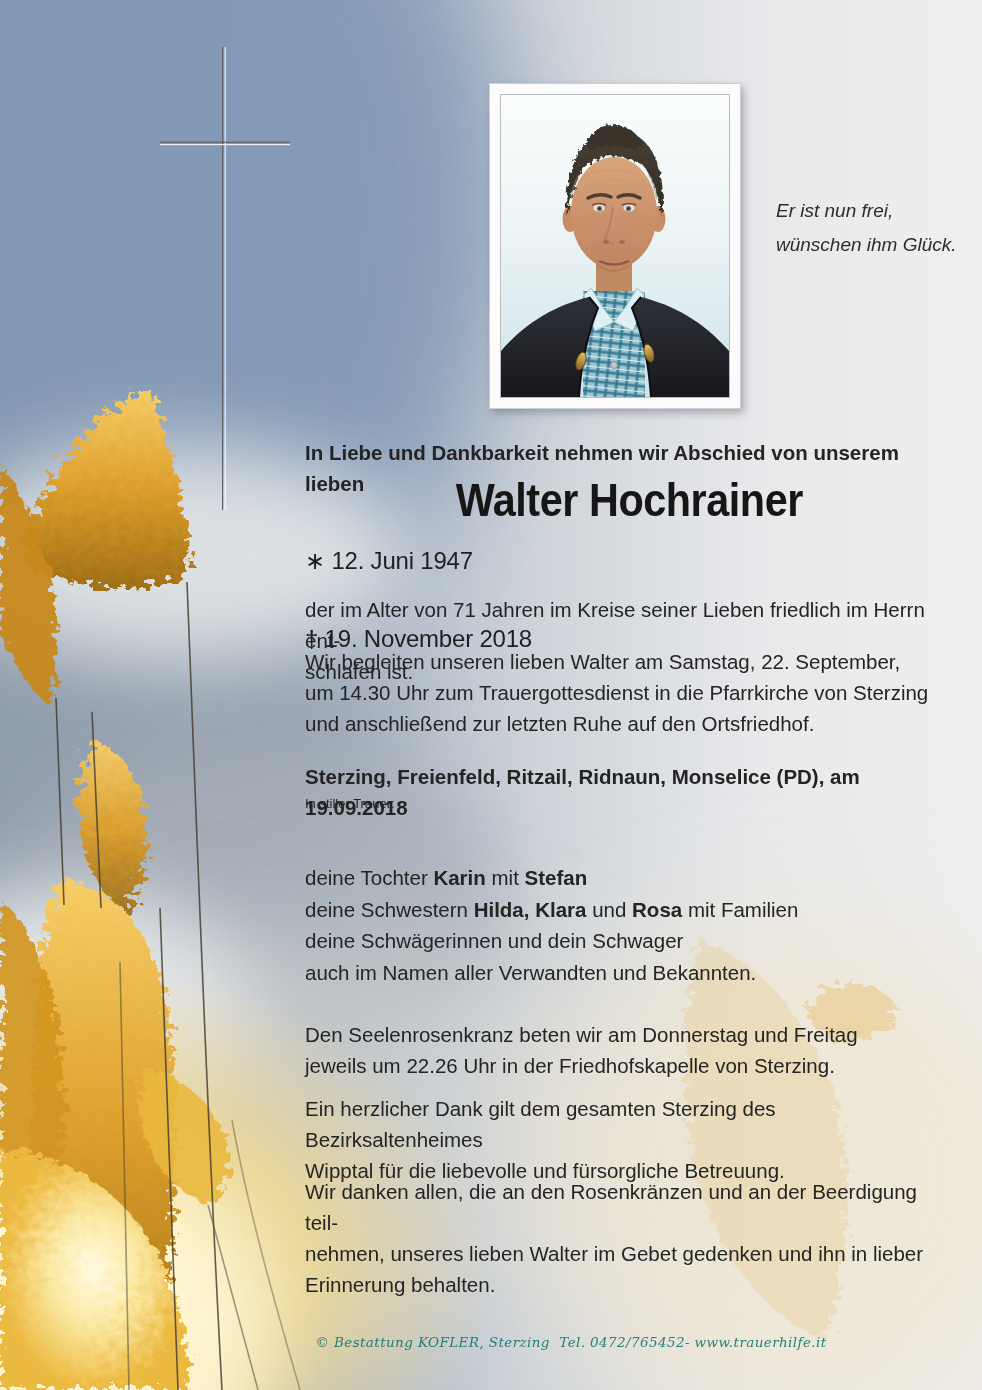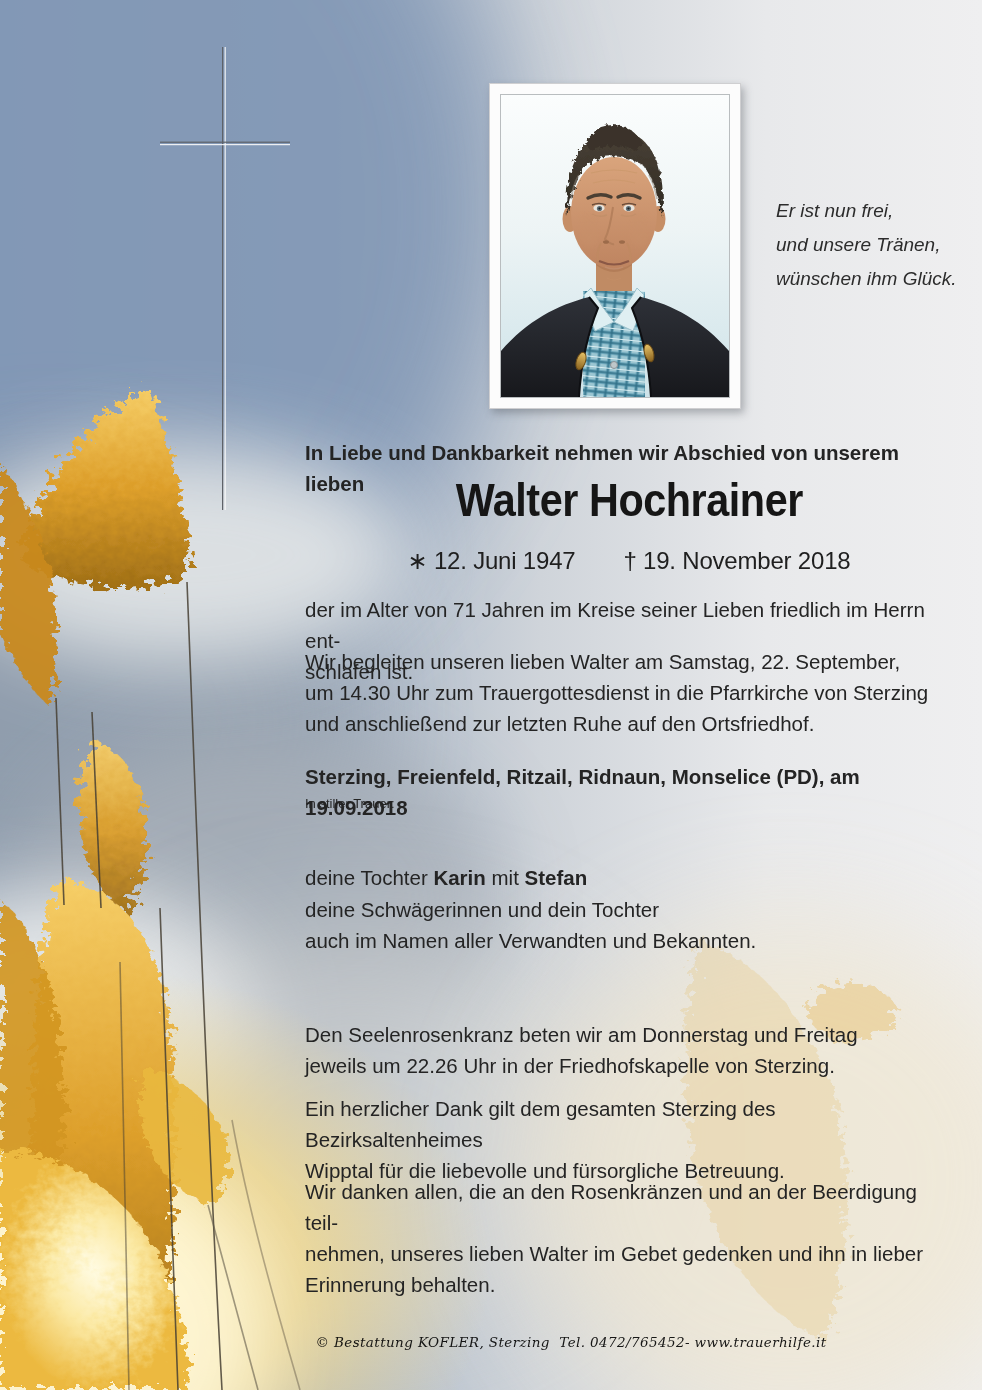--- a/index.html
+++ b/index.html
@@ -29,36 +29,36 @@
   .content { position:absolute; left:305px; top:0; width:648px; }
   .content > div { position:absolute; left:0; width:100%; }
   .para { white-space:pre-line; font-size:20.5px; line-height:31px; }
   .intro      { top:437px;font-weight:bold; }
   .name-row   { top:470px; text-align:center; }
   .name-row span {
     display:inline-block; font-size:47px; line-height:60px; font-weight:700;
     color:#161616; transform:scaleX(.88); transform-origin:center; letter-spacing:-.5px;
   }
   .dates-row  { top:546px; display:flex; justify-content:center; gap:48px;
-                font-size:24px; line-height:30px; letter-spacing:-.2px; color:#1f1f1f; }
+                font-size:24px; line-height:30px; letter-spacing:-.2px; color:#1f1f1f;flex-direction:column; }
   .p-passing  { top:594px; }
   .p-funeral  { top:646px; }
   .p-places   { top:761px; font-weight:700; font-size:20.5px; line-height:31px; }
   .p-trauer   { top:788px; font-size:13px; line-height:31px; }
   .mourners   { top:862px; font-size:20.5px; }
   .mourners div { line-height:31.5px; }
   .mourners b { font-weight:700; }
   .p-rosary   { top:1019px; }
   .p-thanks1  { top:1093px; }
   .p-thanks2  { top:1176px; }
 
   .footer {
     position:absolute; left:160px; right:0; top:1334px; text-align:center;
     font-family:"DejaVu Serif", serif; font-style:italic;
-    font-size:13.5px; letter-spacing:.4px; color:#000000; opacity:.9;
+    font-size:13.5px; letter-spacing:.4px; color:#0f766e; opacity:.9;
     white-space:pre;
   }
 </style>
 </head>
 <body>
 
 <div class="page">
 
   <svg class="bg-scene" viewBox="0 0 982 1390" preserveAspectRatio="none" aria-hidden="true">
     <defs>
@@ -237,21 +237,20 @@
         <path d="M126,148 Q131,158 129,167" stroke="#C08A62" stroke-width="1.8" opacity=".85" fill="none"></path>
         <path d="M98,166 Q113,173 128,166" stroke="#8A5846" stroke-width="2.2" fill="none"></path>
         <path d="M104,172 Q113,176 122,172" stroke="#C09072" stroke-width="1.4" opacity=".7" fill="none"></path>
         <path d="M106,183 Q113,187 120,183" stroke="#C49068" stroke-width="1.2" opacity=".6" fill="none"></path>
       </svg>
     </div>
   </div>
 
   <div class="quote">
     <div>Er ist nun frei,</div>
-    <div>und unsere Tränen,</div>
     <div>wünschen ihm Glück.</div>
   </div>
 
   <div class="content">
 
     <div class="intro para">In Liebe und Dankbarkeit nehmen wir Abschied von unserem lieben</div>
 
     <div class="name-row">
       <span>Walter Hochrainer</span>
     </div>
@@ -269,21 +268,24 @@
 und anschließend zur letzten Ruhe auf den Ortsfriedhof.</div>
 
     <div class="p-places">Sterzing, Freienfeld, Ritzail, Ridnaun, Monselice (PD), am 19.09.2018</div>
 
     <div class="p-trauer">In stiller Trauer:</div>
 
     <div class="mourners">
       <div>
         <span>deine Tochter </span><b>Karin</b><span> mit </span><b>Stefan</b>
       </div>
-      <div>deine Schwägerinnen und dein Tochter</div>
+      <div>
+        <span>deine Schwestern </span><b>Hilda, Klara</b><span> und </span><b>Rosa</b><span> mit Familien</span>
+      </div>
+      <div>deine Schwägerinnen und dein Schwager</div>
       <div>auch im Namen aller Verwandten und Bekannten.</div>
     </div>
 
     <div class="p-rosary para">Den Seelenrosenkranz beten wir am Donnerstag und Freitag
 jeweils um 22.26 Uhr in der Friedhofskapelle von Sterzing.</div>
 
     <div class="p-thanks1 para">Ein herzlicher Dank gilt dem gesamten Sterzing des Bezirksaltenheimes
 Wipptal für die liebevolle und fürsorgliche Betreuung.</div>
 
     <div class="p-thanks2 para">Wir danken allen, die an den Rosenkränzen und an der Beerdigung teil-

